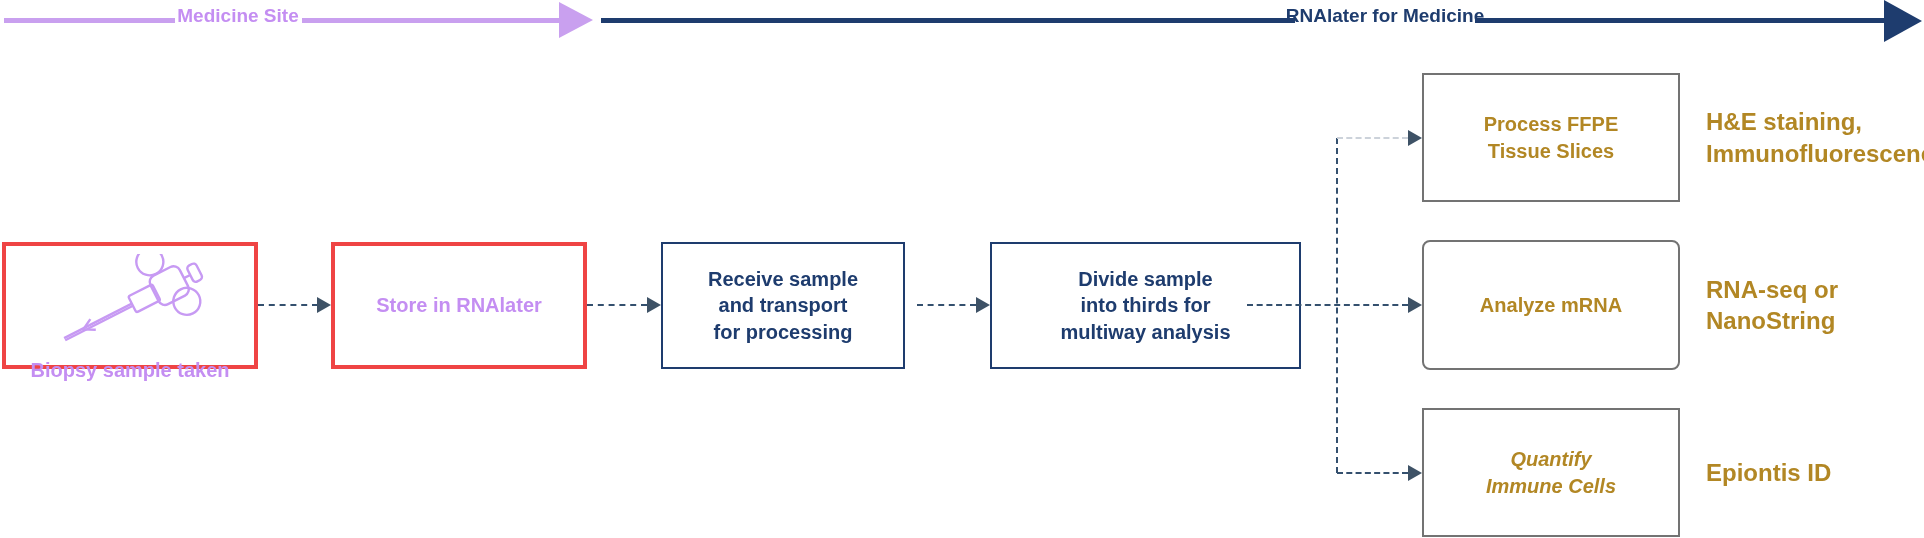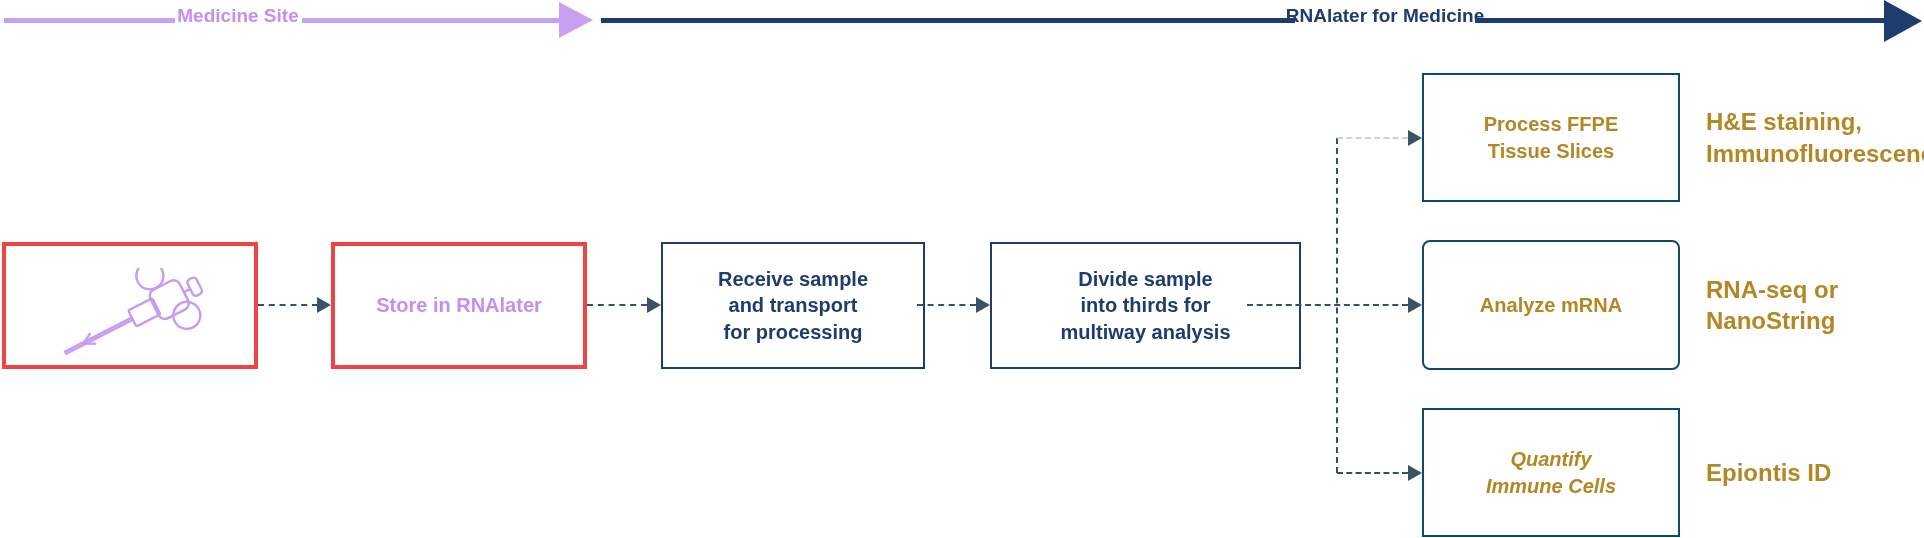--- a/index.html
+++ b/index.html
@@ -28,21 +28,21 @@
   }
   
   .box{
     position:absolute;box-sizing:border-box;background:#ffffff;
     display:flex;flex-direction:column;align-items:center;justify-content:center;
     text-align:center;font-weight:bold;font-size:20px;line-height:1.32;
     white-space:pre-line;
   }
   .box.purple-box{border:4px solid #ef4444;color:#c48ef2;}
   .box.navy-box{border:2px solid #1e3c6e;color:#1e3c6e;}
-  .box.gold-box{border:2px solid #0c4a6e;color:#b28724;}
+  .box.gold-box{border:2px solid #737373;color:#b28724;}
   
   .dash-h{position:absolute;height:0;border-top:2px dashed #34506e;}
   .dash-h.gray{border-top-color:#ccd2da;}
   .dash-v{position:absolute;width:0;border-left:2px dashed #34506e;}
   .small-arrowhead{
     position:absolute;width:0;height:0;
     border-left:14px solid #3e5266;
     border-top:8px solid transparent;border-bottom:8px solid transparent;
   }
   
@@ -76,33 +76,34 @@
           <polyline points="34,45 23,51 34,57"></polyline>
           <rect x="78" y="42" width="27" height="18" rx="2"></rect>
           <rect x="103" y="35" width="33" height="32" rx="7"></rect>
           <circle cx="113" cy="21" r="13.5"></circle>
           <circle cx="128" cy="73" r="13.5"></circle>
           <line x1="136" y1="51" x2="143" y2="51"></line>
           <rect x="143" y="42" width="10" height="18" rx="3.5"></rect>
         </g>
       </svg>
     </span>
+    <span>Biopsy sample taken</span>
   </div>
 
   <div class="dash-h" style="left:258px;top:304px;width:60px;"></div>
   <div class="small-arrowhead" style="left:317px;top:297px;"></div>
 
   <div class="box purple-box" style="left:331px;top:242px;width:256px;height:127px;">
     <span>Store in RNAlater</span>
   </div>
 
   <div class="dash-h" style="left:587px;top:304px;width:60px;"></div>
   <div class="small-arrowhead" style="left:647px;top:297px;"></div>
 
-  <div class="box navy-box" style="left:661px;top:242px;width:264px;height:127px;">
+  <div class="box navy-box" style="left:661px;top:242px;width:244px;height:127px;">
     <span>Receive sample
 and transport
 for processing</span>
   </div>
 
   <div class="dash-h" style="left:917px;top:304px;width:59px;"></div>
   <div class="small-arrowhead" style="left:976px;top:297px;"></div>
 
   <div class="box navy-box" style="left:990px;top:242px;width:311px;height:127px;">
     <span>Divide sample

